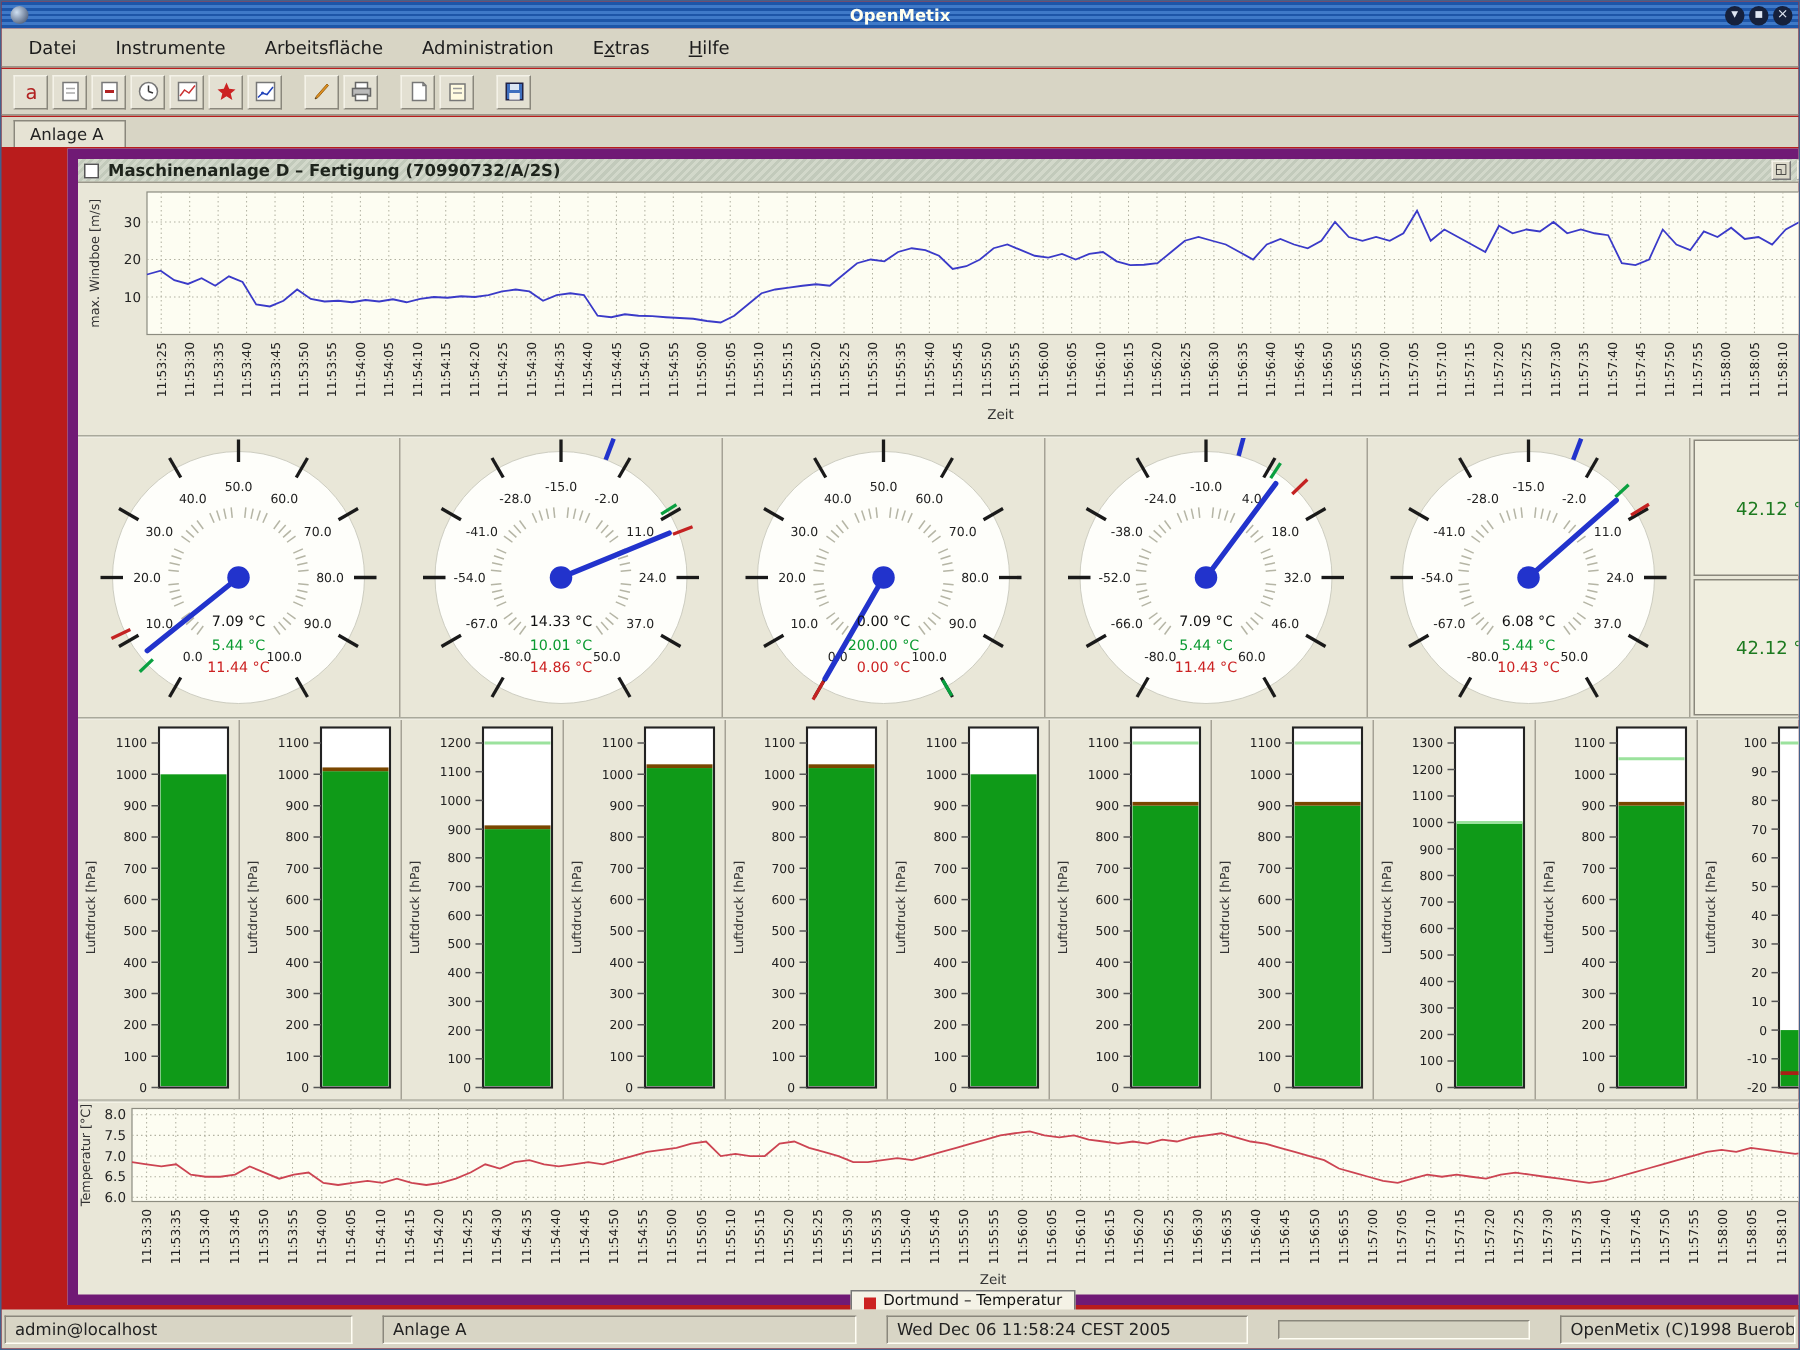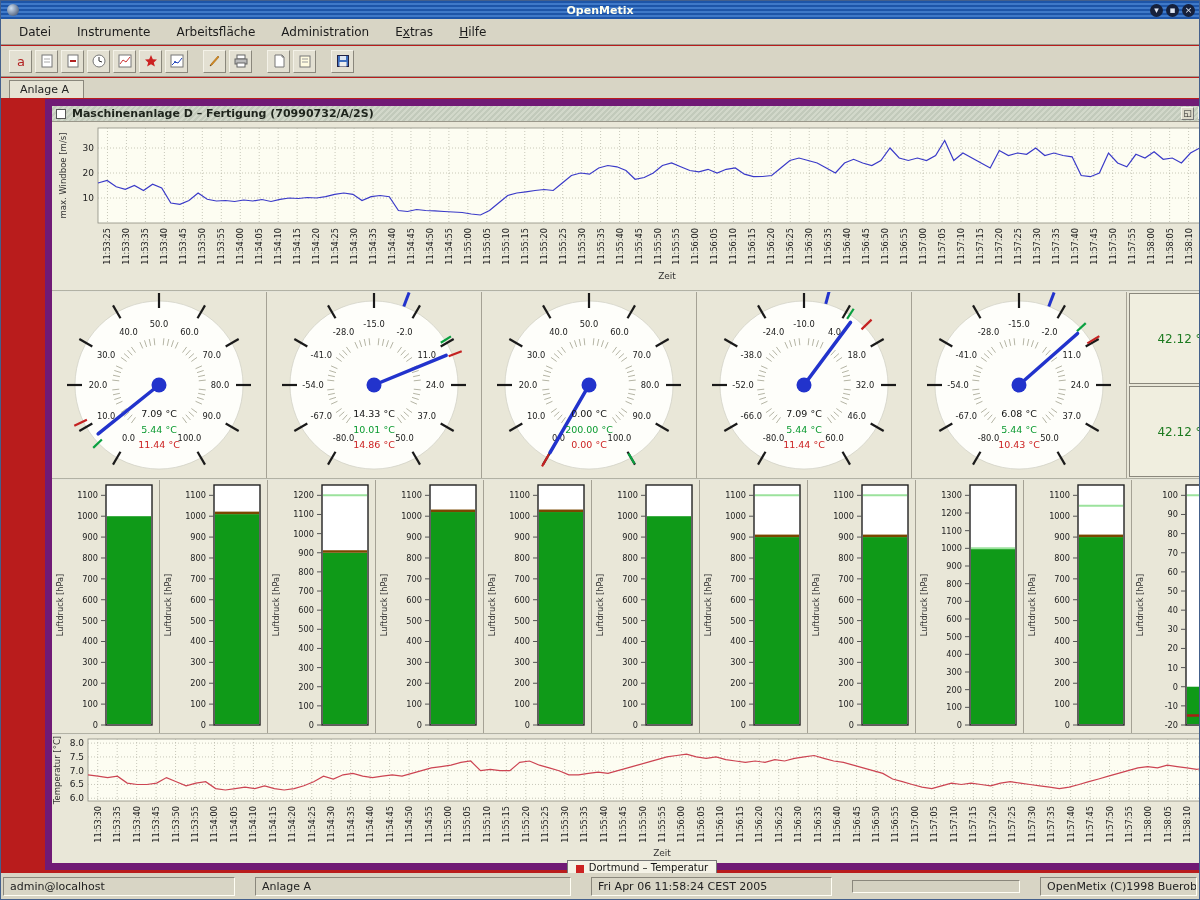--- a/index.html
+++ b/index.html
@@ -1151,18 +1151,18 @@
           <text x="32" y="11.133333333333347" fill="#222" font-size="9" text-anchor="end">8.0</text>
           <polyline points="36.0,39.8 45.8,41.2 55.6,42.6 65.4,41.2 75.2,48.1 85.1,49.5 94.9,49.5 104.7,48.1 114.5,42.6 124.3,46.7 134.1,50.8 143.9,48.1 153.7,46.7 163.6,53.6 173.4,55.0 183.2,53.6 193.0,52.2 202.8,53.6 212.6,50.8 222.4,53.6 232.2,55.0 242.1,53.6 251.9,50.8 261.7,46.7 271.5,41.2 281.3,44.0 291.1,39.8 300.9,38.4 310.7,41.2 320.5,42.6 330.4,41.2 340.2,39.8 350.0,41.2 359.8,38.4 369.6,35.7 379.4,32.9 389.2,31.6 399.0,30.2 408.9,27.4 418.7,26.0 428.5,35.7 438.3,34.3 448.1,35.7 457.9,35.7 467.7,27.4 477.5,26.0 487.4,30.2 497.2,32.9 507.0,35.7 516.8,39.8 526.6,39.8 536.4,38.4 546.2,37.1 556.0,38.4 565.8,35.7 575.7,32.9 585.5,30.2 595.3,27.4 605.1,24.7 614.9,21.9 624.7,20.5 634.5,19.2 644.3,21.9 654.2,23.3 664.0,21.9 673.8,24.7 683.6,26.0 693.4,27.4 703.2,26.0 713.0,27.4 722.8,24.7 732.6,26.0 742.5,23.3 752.3,21.9 762.1,20.5 771.9,23.3 781.7,26.0 791.5,27.4 801.3,30.2 811.1,32.9 821.0,35.7 830.8,38.4 840.6,44.0 850.4,46.7 860.2,49.5 870.0,52.2 879.8,53.6 889.6,50.8 899.5,48.1 909.3,49.5 919.1,48.1 928.9,49.5 938.7,50.8 948.5,48.1 958.3,46.7 968.1,48.1 977.9,49.5 987.8,50.8 997.6,52.2 1007.4,53.6 1017.2,52.2 1027.0,49.5 1036.8,46.7 1046.6,44.0 1056.4,41.2 1066.3,38.4 1076.1,35.7 1085.9,32.9 1095.7,31.6 1105.5,32.9 1115.3,30.2 1125.1,31.6 1134.9,32.9 1144.8,34.3 1154.6,32.9 1164.4,31.6 1174.2,32.9 1184.0,32.9" fill="none" stroke="#cc4452" stroke-width="1.2"></polyline>
           <text x="8" y="35" fill="#333" font-size="8.5" text-anchor="middle" transform="rotate(-90 8 35)">Temperatur [°C]</text>
           <text x="610" y="121" fill="#333" font-size="9" text-anchor="middle">Zeit</text>
         </svg></div>
   </div>
 
   <div id="statusbar">
     <div class="scell" style="flex:0 0 232px;">admin@localhost</div>
     <div class="scell" style="flex:0 0 316px;">Anlage A</div>
-    <div class="scell" style="flex:0 0 241px;">Fri Apr 06 11:58:24 CEST 2005</div>
+    <div class="scell" style="flex:0 0 241px;">Wed Dec 06 11:58:24 CEST 2005</div>
     <div id="progress" style="flex:0 0 168px;"></div>
     <div class="scell" style="flex:1;">OpenMetix (C)1998 Buerobyte</div>
   </div>
 
 </div>
 
 </body></html>

